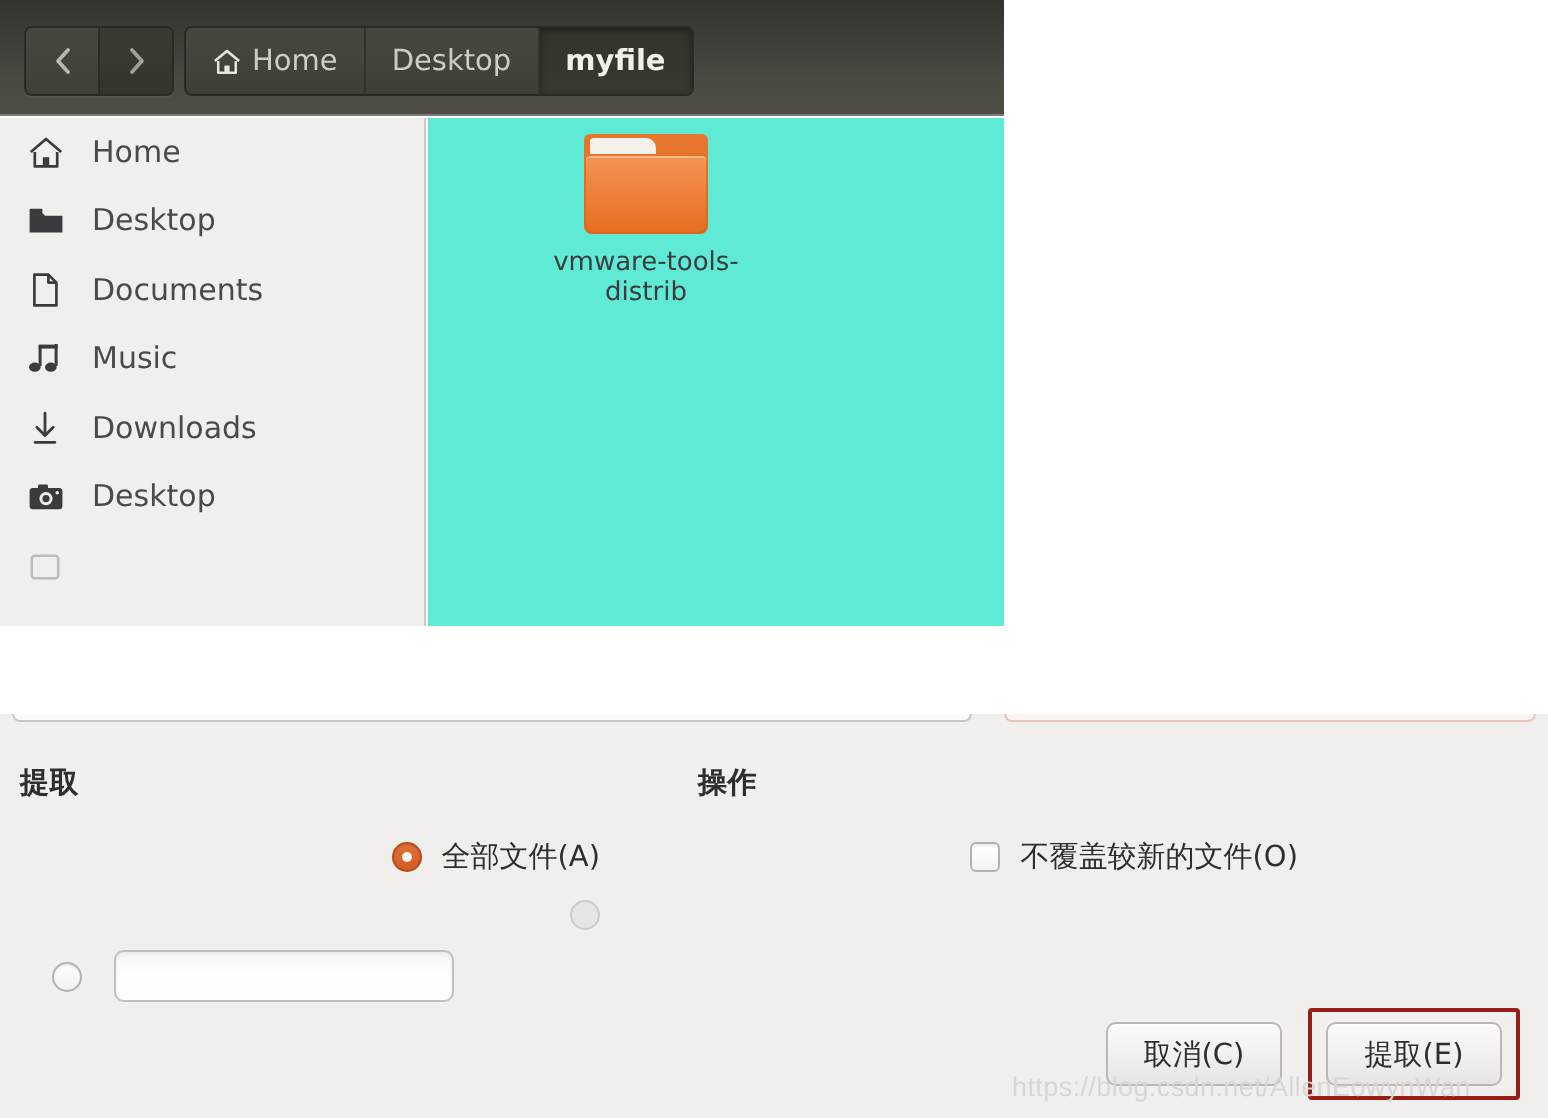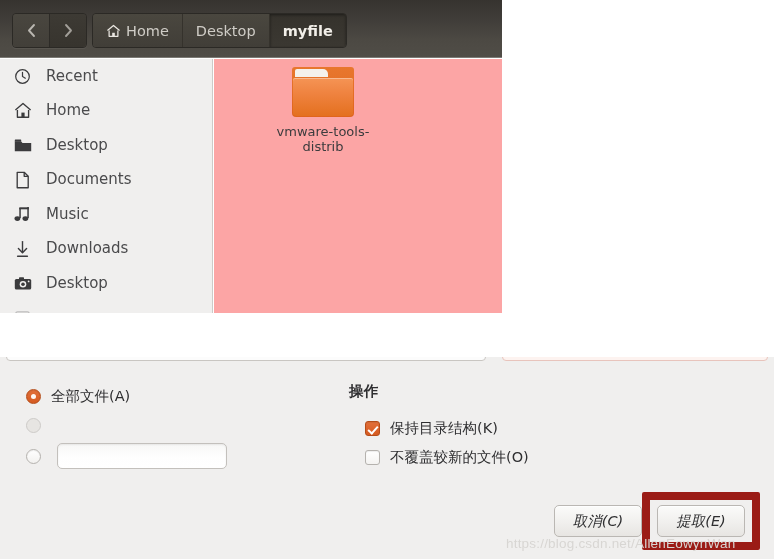--- a/index.html
+++ b/index.html
@@ -123,21 +123,21 @@
   }
   .side-item .slabel { line-height: 1; }
   .side-item.partial { opacity: 0.28; }
 
   
   #fm-content {
     position: absolute;
     left: 214px; top: 59px;
     width: 288px;
     height: 254px;
-    background: #fca5a5;
+    background: #5eead4;
     overflow: hidden;
   }
   .file-item {
     position: absolute;
     left: 48px;
     top: 8px;
     width: 122px;
     text-align: center;
   }
   .folder-ico {
@@ -222,20 +222,21 @@
   }
 
   .opt-row {
     display: flex;
     align-items: center;
     height: 29px;
     padding-left: 16px;
     gap: 10px;
     font-size: 14.5px;
     color: #2e2e30;
+    justify-content: flex-end;
   }
   .opt-row.disabled { color: #b2b0ad; }
 
   .radio {
     width: 15px; height: 15px;
     border-radius: 50%;
     box-sizing: border-box;
     flex: none;
     background: linear-gradient(to bottom, #ffffff, #f2f1ef);
     border: 1px solid #b5b2ae;
@@ -309,41 +310,41 @@
     outline: none;
   }
 
   
   #dlg-buttons {
     position: absolute;
     right: 14px;
     bottom: 9px;
     display: flex;
     align-items: center;
-    font-style: italic;
+    gap: 13px;
   }
   .dlg-btn {
     min-width: 88px;
     height: 32px;
     padding: 0 16px;
     border: 1px solid #bab7b3;
     border-radius: 5px;
     background: linear-gradient(to bottom, #fbfbfa 0%, #f1f0ee 52%, #e7e5e2 100%);
     color: #2e2e30;
     font-size: 14.5px;
     font-family: inherit;
     display: flex;
     align-items: center;
     justify-content: center;
     box-shadow: 0 1px 0 rgba(255,255,255,0.8) inset;
     box-sizing: border-box;
     white-space: nowrap;
   }
   .hl-wrap {
-    border: 8px solid #1d4ed8;
+    border: 2px solid #1d4ed8;
     border-radius: 2px;
     padding: 5px 7px;
     display: flex;
   }
 
   
   #watermark {
     position: absolute;
     left: 506px;
     bottom: 8px;
@@ -395,29 +396,20 @@
       </div>
       <div class="crumb active">
         <span>myfile</span>
       </div>
     </div>
 
   </div>
 
   <div id="fm-sidebar">
 
-    <div class="side-item">
-      <span class="sicon">
-        <svg width="17" height="17" viewBox="0 0 18 18" fill="none" stroke="currentColor" stroke-width="1.3">
-            <circle cx="9" cy="9" r="7.2"></circle>
-            <polyline points="9,4.6 9,9 12,10.8" stroke-linecap="round"></polyline>
-          </svg>
-      </span>
-      <span class="slabel">Recent</span>
-    </div>
 
     <div class="side-item">
       <span class="sicon">
         <svg width="18" height="17" viewBox="0 0 18 17" fill="none" stroke="currentColor" stroke-width="1.35" stroke-linejoin="round">
             <polyline points="1.4,8 9,1.5 16.6,8"></polyline>
             <path d="M3.4 8v7.2h11.2V8"></path>
             <rect x="7.4" y="10.6" width="3.2" height="4.6" fill="currentColor" stroke="none"></rect>
           </svg>
       </span>
       <span class="slabel">Home</span>
@@ -505,43 +497,40 @@
 </div>
 
 <div id="dialog">
 
   <div id="dialog-topstrip">
     <div class="strip-box left"></div>
     <div class="strip-box right"></div>
   </div>
 
   <div class="dlg-col left">
+    <div class="dlg-head">提取</div>
 
     <div class="opt-row">
       <span class="radio checked"></span>
       <span>全部文件(A)</span>
     </div>
 
     <div class="opt-row disabled">
       <span class="radio dim"></span>
     </div>
 
     <div class="file-row">
       <span class="radio"></span>
       <input class="text-input" type="text" placeholder="" style="">
     </div>
   </div>
 
   <div class="dlg-col right">
     <div class="dlg-head">操作</div>
 
-    <div class="opt-row">
-      <span class="checkbox checked"></span>
-      <span>保持目录结构(K)</span>
-    </div>
 
     <div class="opt-row">
       <span class="checkbox"></span>
       <span>不覆盖较新的文件(O)</span>
     </div>
   </div>
 
   <div id="dlg-buttons">
     <div class="dlg-btn">取消(C)</div>
     <div class="hl-wrap" style="border-color: rgb(155, 28, 22);">

